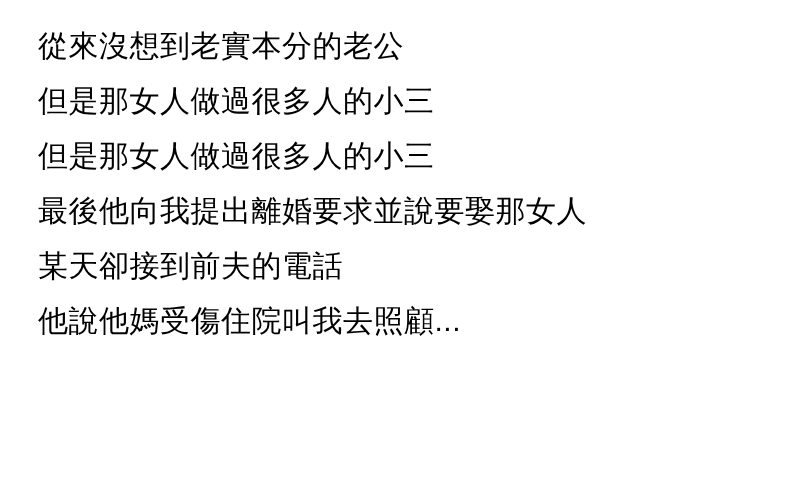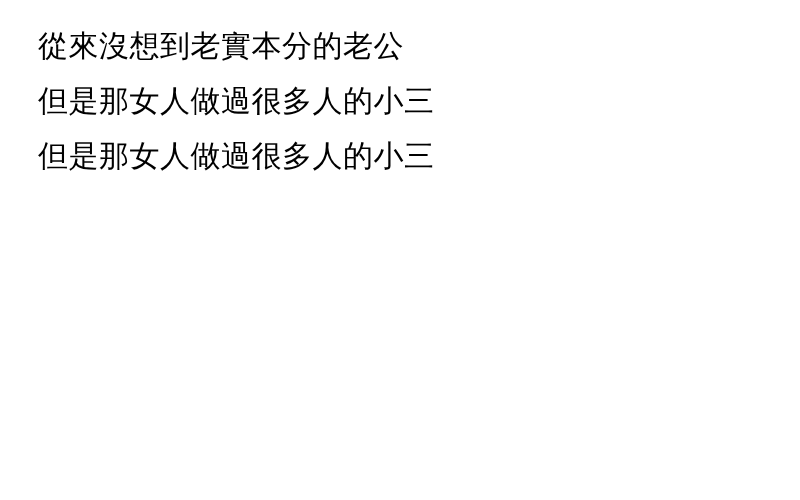--- a/index.html
+++ b/index.html
@@ -31,13 +31,16 @@
     font-weight: 400;
   }
 </style>
 </head>
 <body>
 
 <div id="text-card">
   <div class="text-line">從來沒想到老實本分的老公</div>
   <div class="text-line">但是那女人做過很多人的小三</div>
   <div class="text-line">但是那女人做過很多人的小三</div>
+  <div class="text-line">最後他向我提出離婚要求並說要娶那女人</div>
+  <div class="text-line">某天卻接到前夫的電話</div>
+  <div class="text-line">他說他媽受傷住院叫我去照顧...</div>
 </div>
 
 </body></html>

